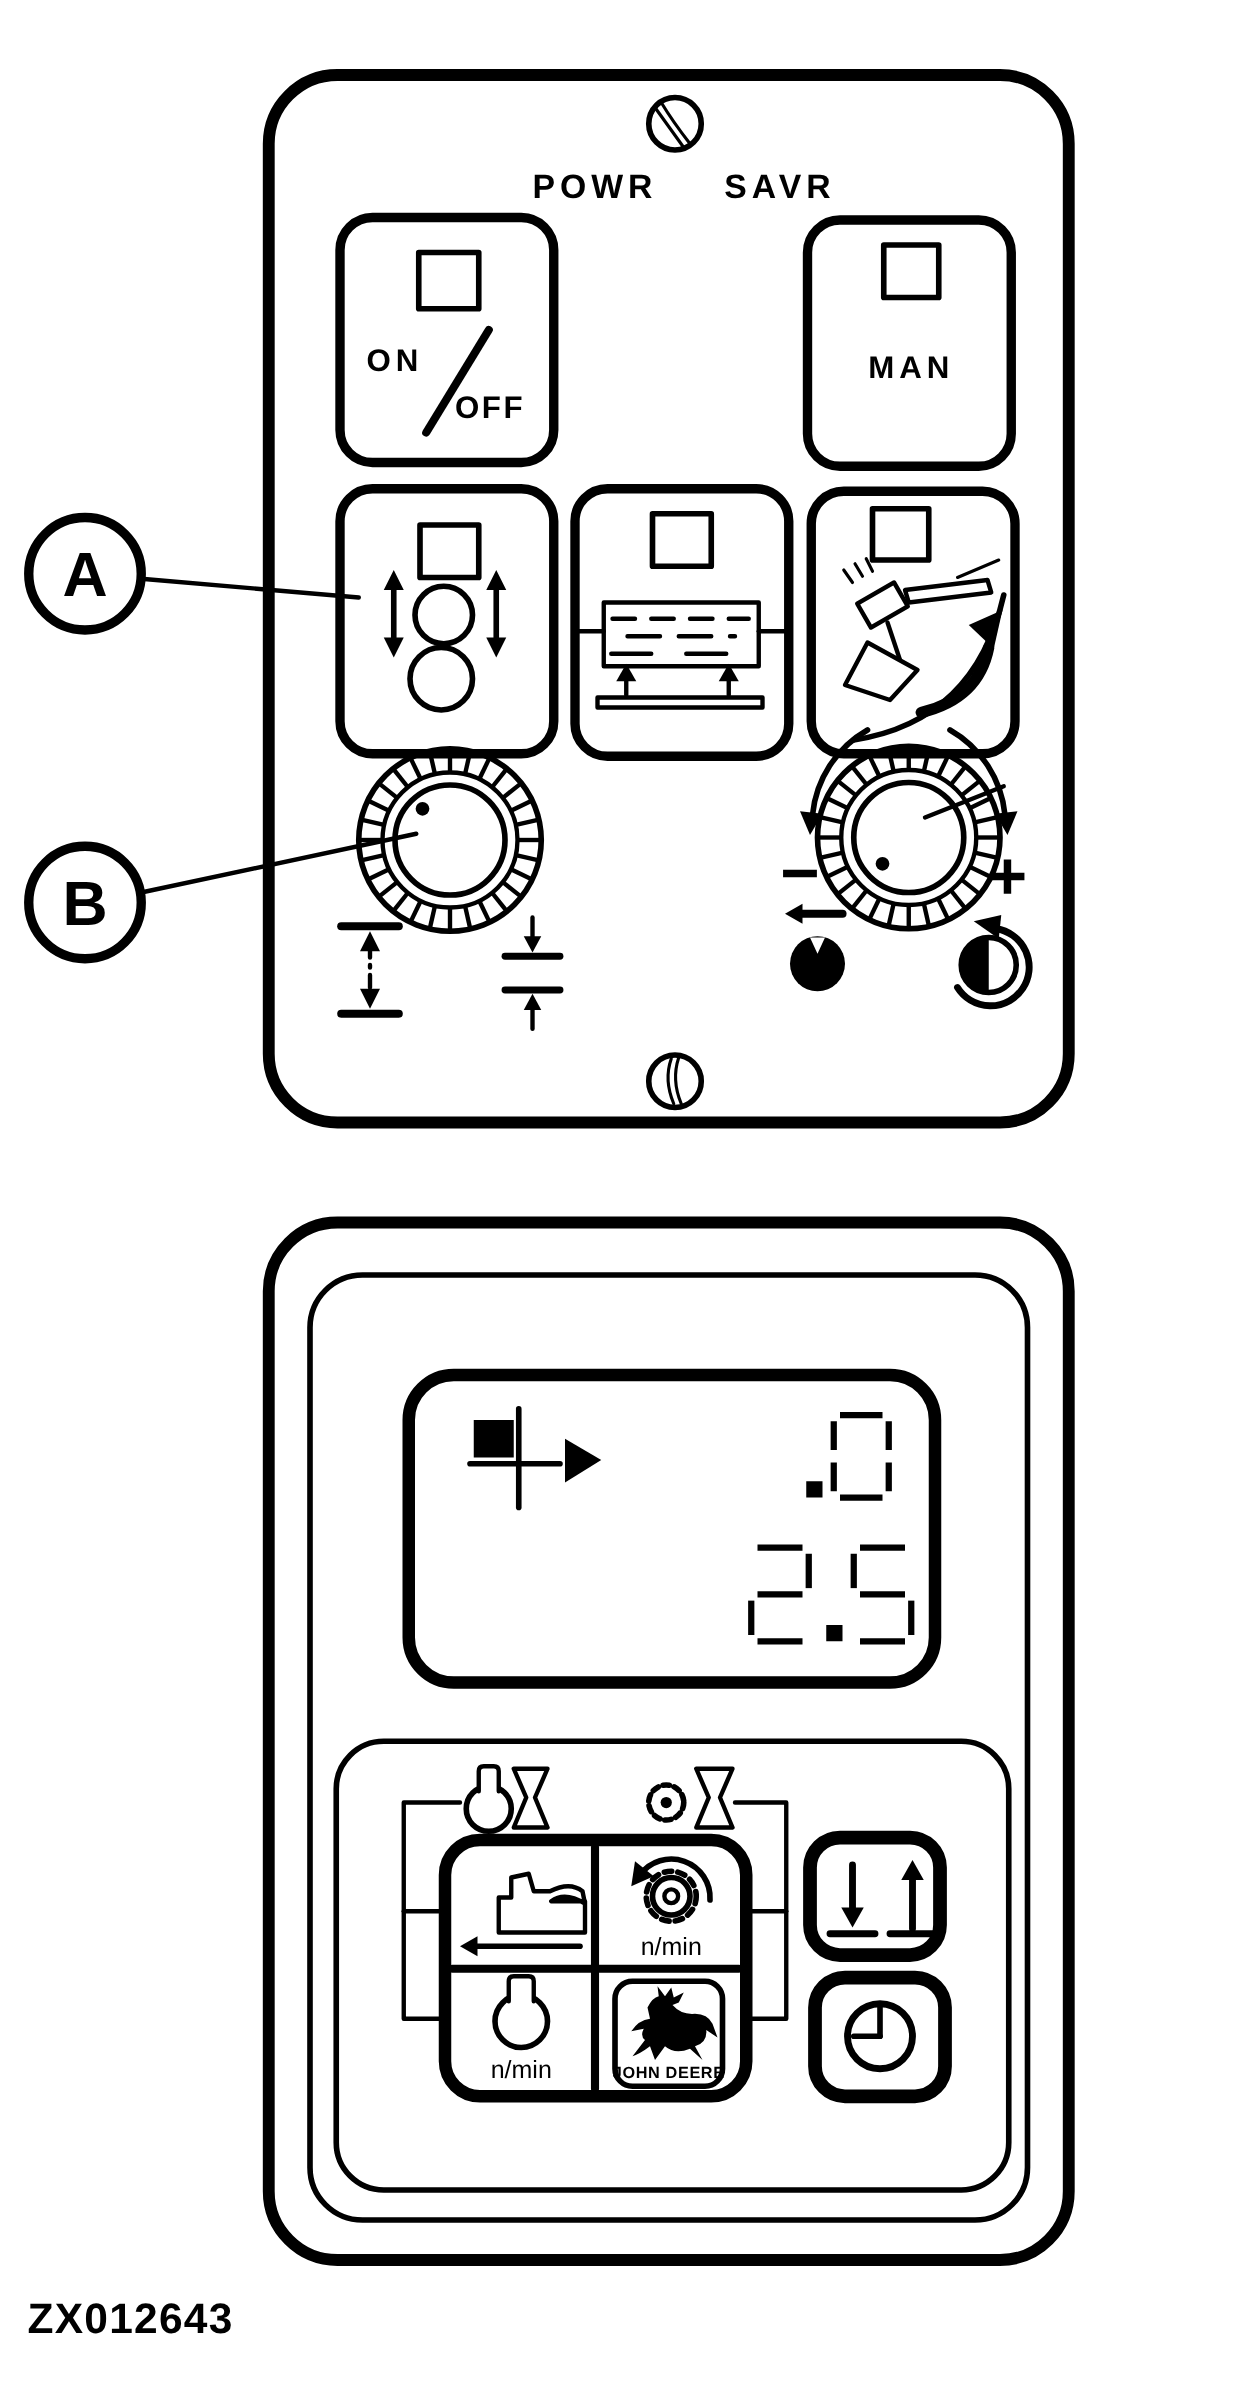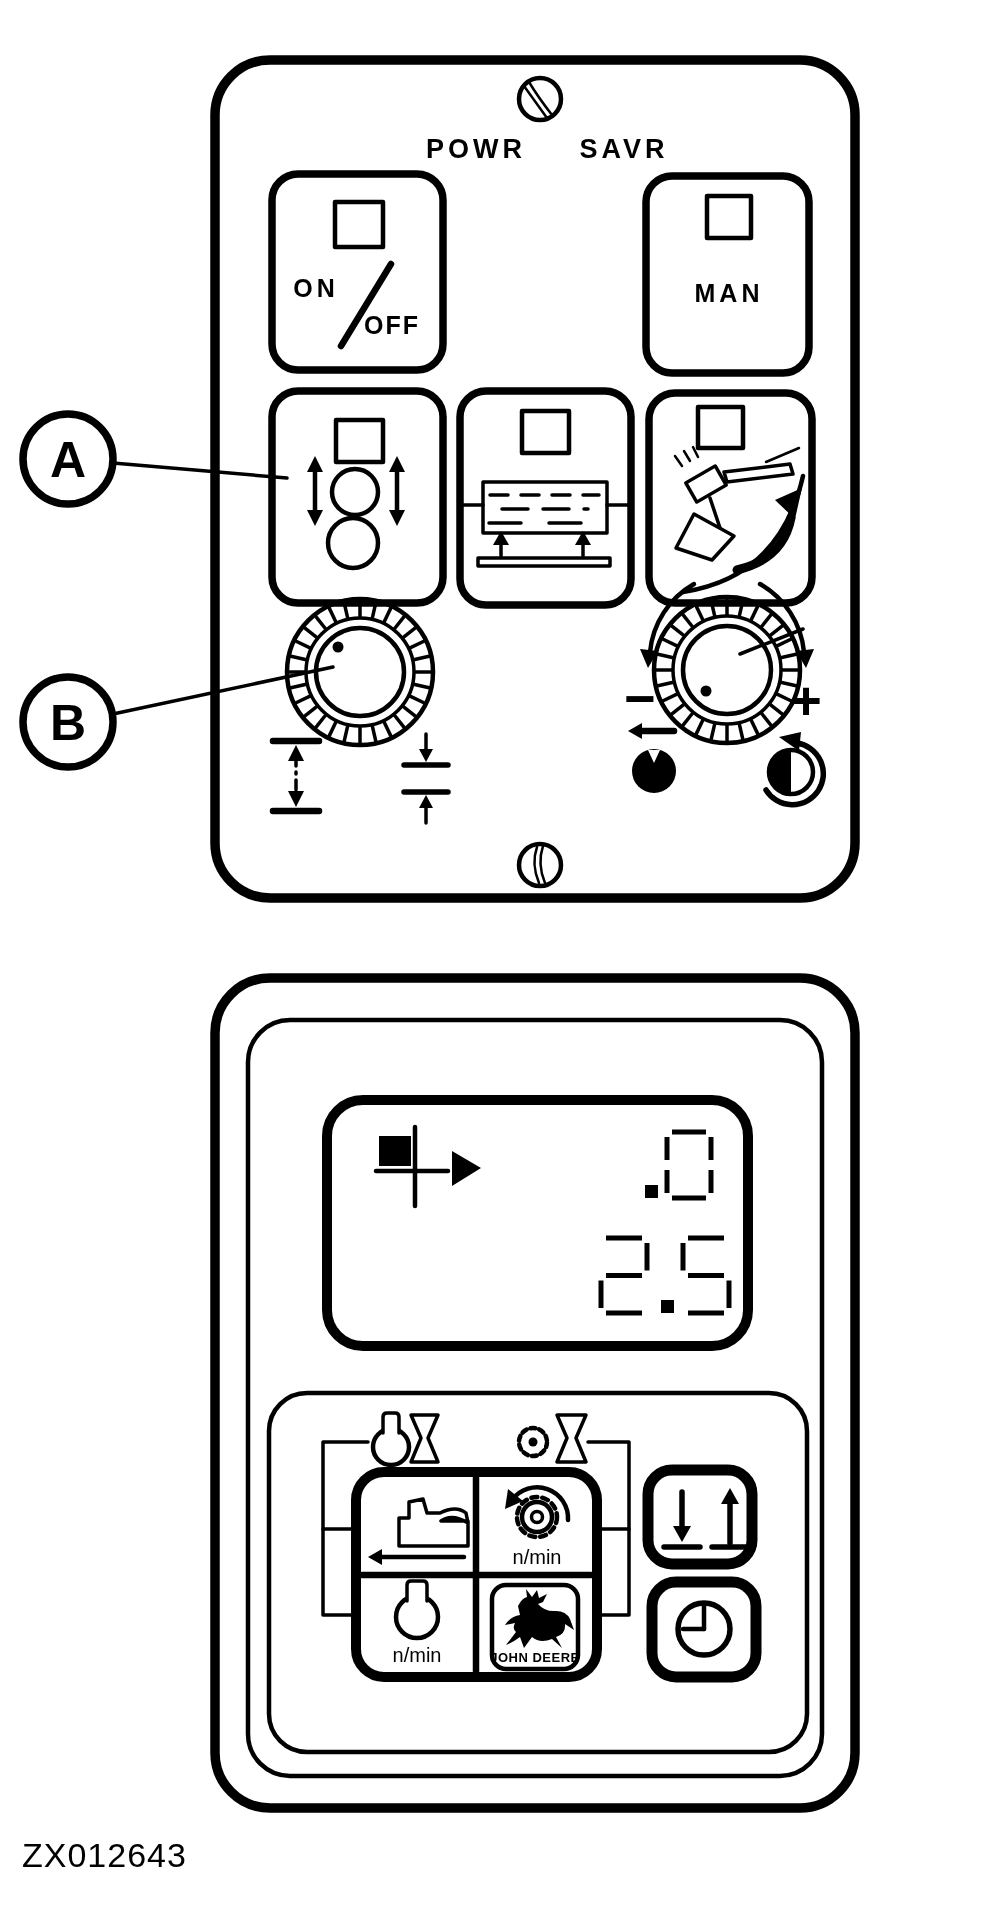--- a/index.html
+++ b/index.html
@@ -10,21 +10,21 @@
   .ln{stroke:#000;fill:none;stroke-linejoin:round;stroke-linecap:round;}
   .s2{stroke-width:2.5}.s3{stroke-width:3.5}.s4{stroke-width:4.5}.s5{stroke-width:5.5}
   .s6{stroke-width:6.5}.s7{stroke-width:7.5}.s9{stroke-width:9.5}.s11{stroke-width:11}
   .wfill{fill:#fff;}
   .blk{fill:#000;stroke:none;}
   .t{fill:#000;stroke:none;font-family:"Liberation Sans",sans-serif;font-weight:bold;}
   .tn{fill:#000;stroke:none;font-family:"Liberation Sans",sans-serif;font-weight:normal;}
   [data-ticks] line{stroke:#000;stroke-width:3.5;}
   [data-seg-bind] line{stroke:#000;stroke-width:5;stroke-linecap:butt;}
   [data-seg-bind] rect{fill:#000;stroke:none;}
-  #figcode{position:absolute;left:22px;top:1836px;font-size:34px;font-weight:normal;color:#000;
+  #figcode{position:absolute;left:22px;top:1836px;font-size:34px;font-weight:bold;color:#000;
            letter-spacing:1px;}
 </style>
 </head>
 <body>
 
 <div id="stage">
 
 <svg width="1001" height="940" viewBox="0 0 1001 940">
 
   <rect class="ln s9" x="215" y="60" width="640" height="838" rx="55"></rect>

